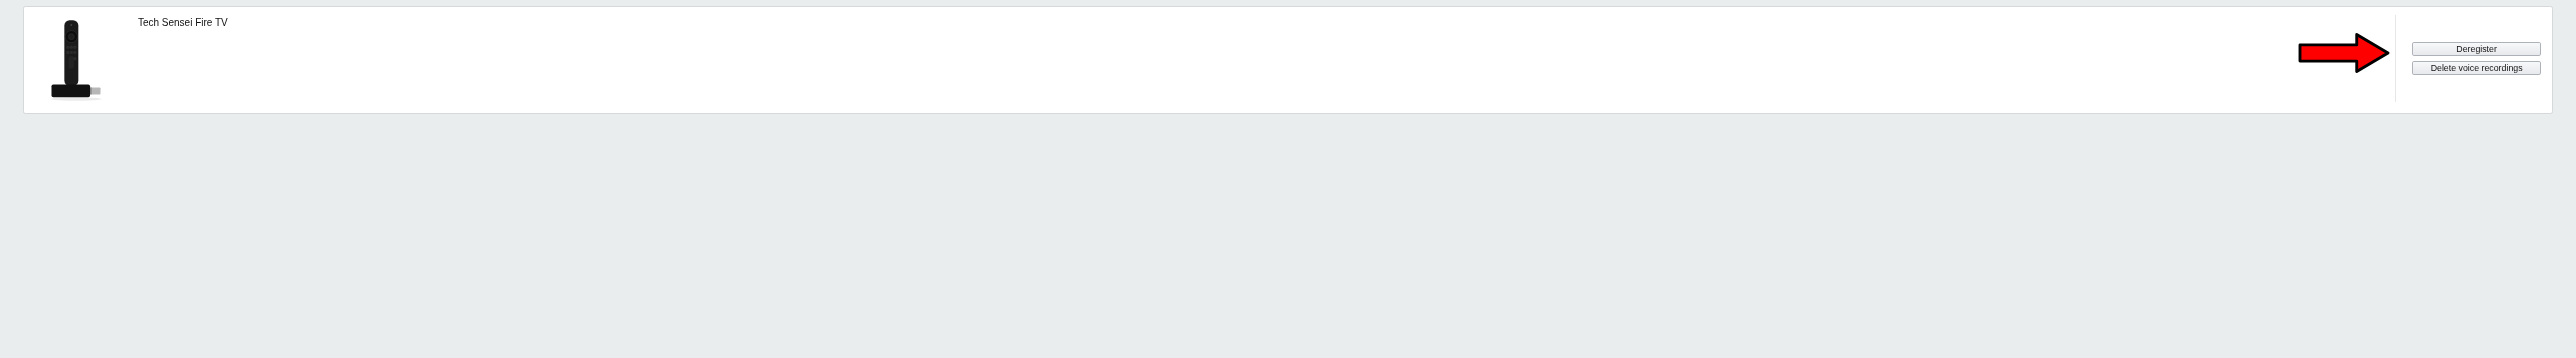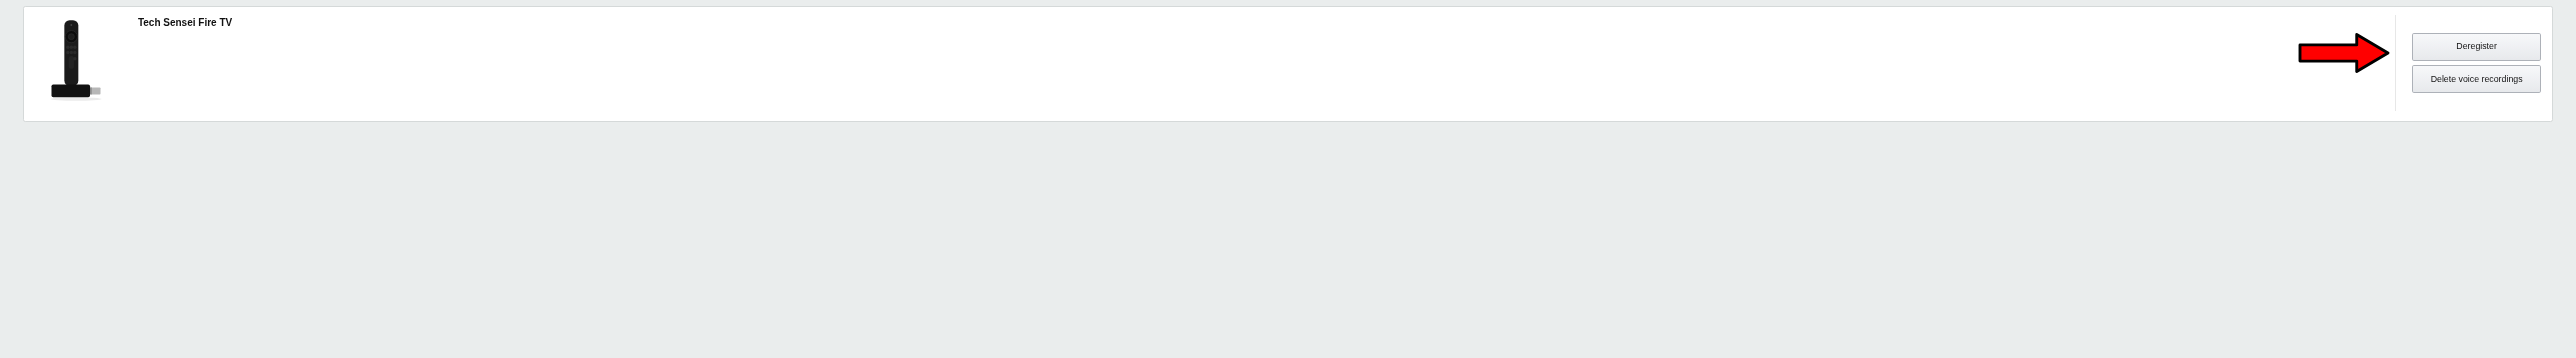--- a/index.html
+++ b/index.html
@@ -23,40 +23,40 @@
       justify-content: center;
       padding-top: 3.5px;
     }
     .body {
       flex: 1;
       padding: 2.3px 0 0 21px;
     }
     .title {
       font-size: 10px;
       color: #111;
-      font-weight: 700;
+      font-weight: 400;
     }
     .actions {
       position: relative;
       display: flex;
       flex-direction: column;
       gap: 4.7px;
       border-left: 0.6px solid #e7e7e7;
       padding: 17.6px 0 17.6px 16.4px;
       align-self: stretch;
       justify-content: center;
     }
     .pointer {
       position: absolute;
       left: -100px;
       top: 16.4px;
     }
     .btn {
       min-width: 129px;
-      height: 28px;
+      height: 14px;
       background: linear-gradient(#f7f8fa, #e7e9ec);
       border: 0.6px solid #adb1b8;
       border-radius: 1.8px;
       font: 400 8.8px/1 "Amazon Ember", Arial, sans-serif;
       color: #111;
       cursor: pointer;
       padding: 0 10.5px;
     }
   </style>
 </head>

